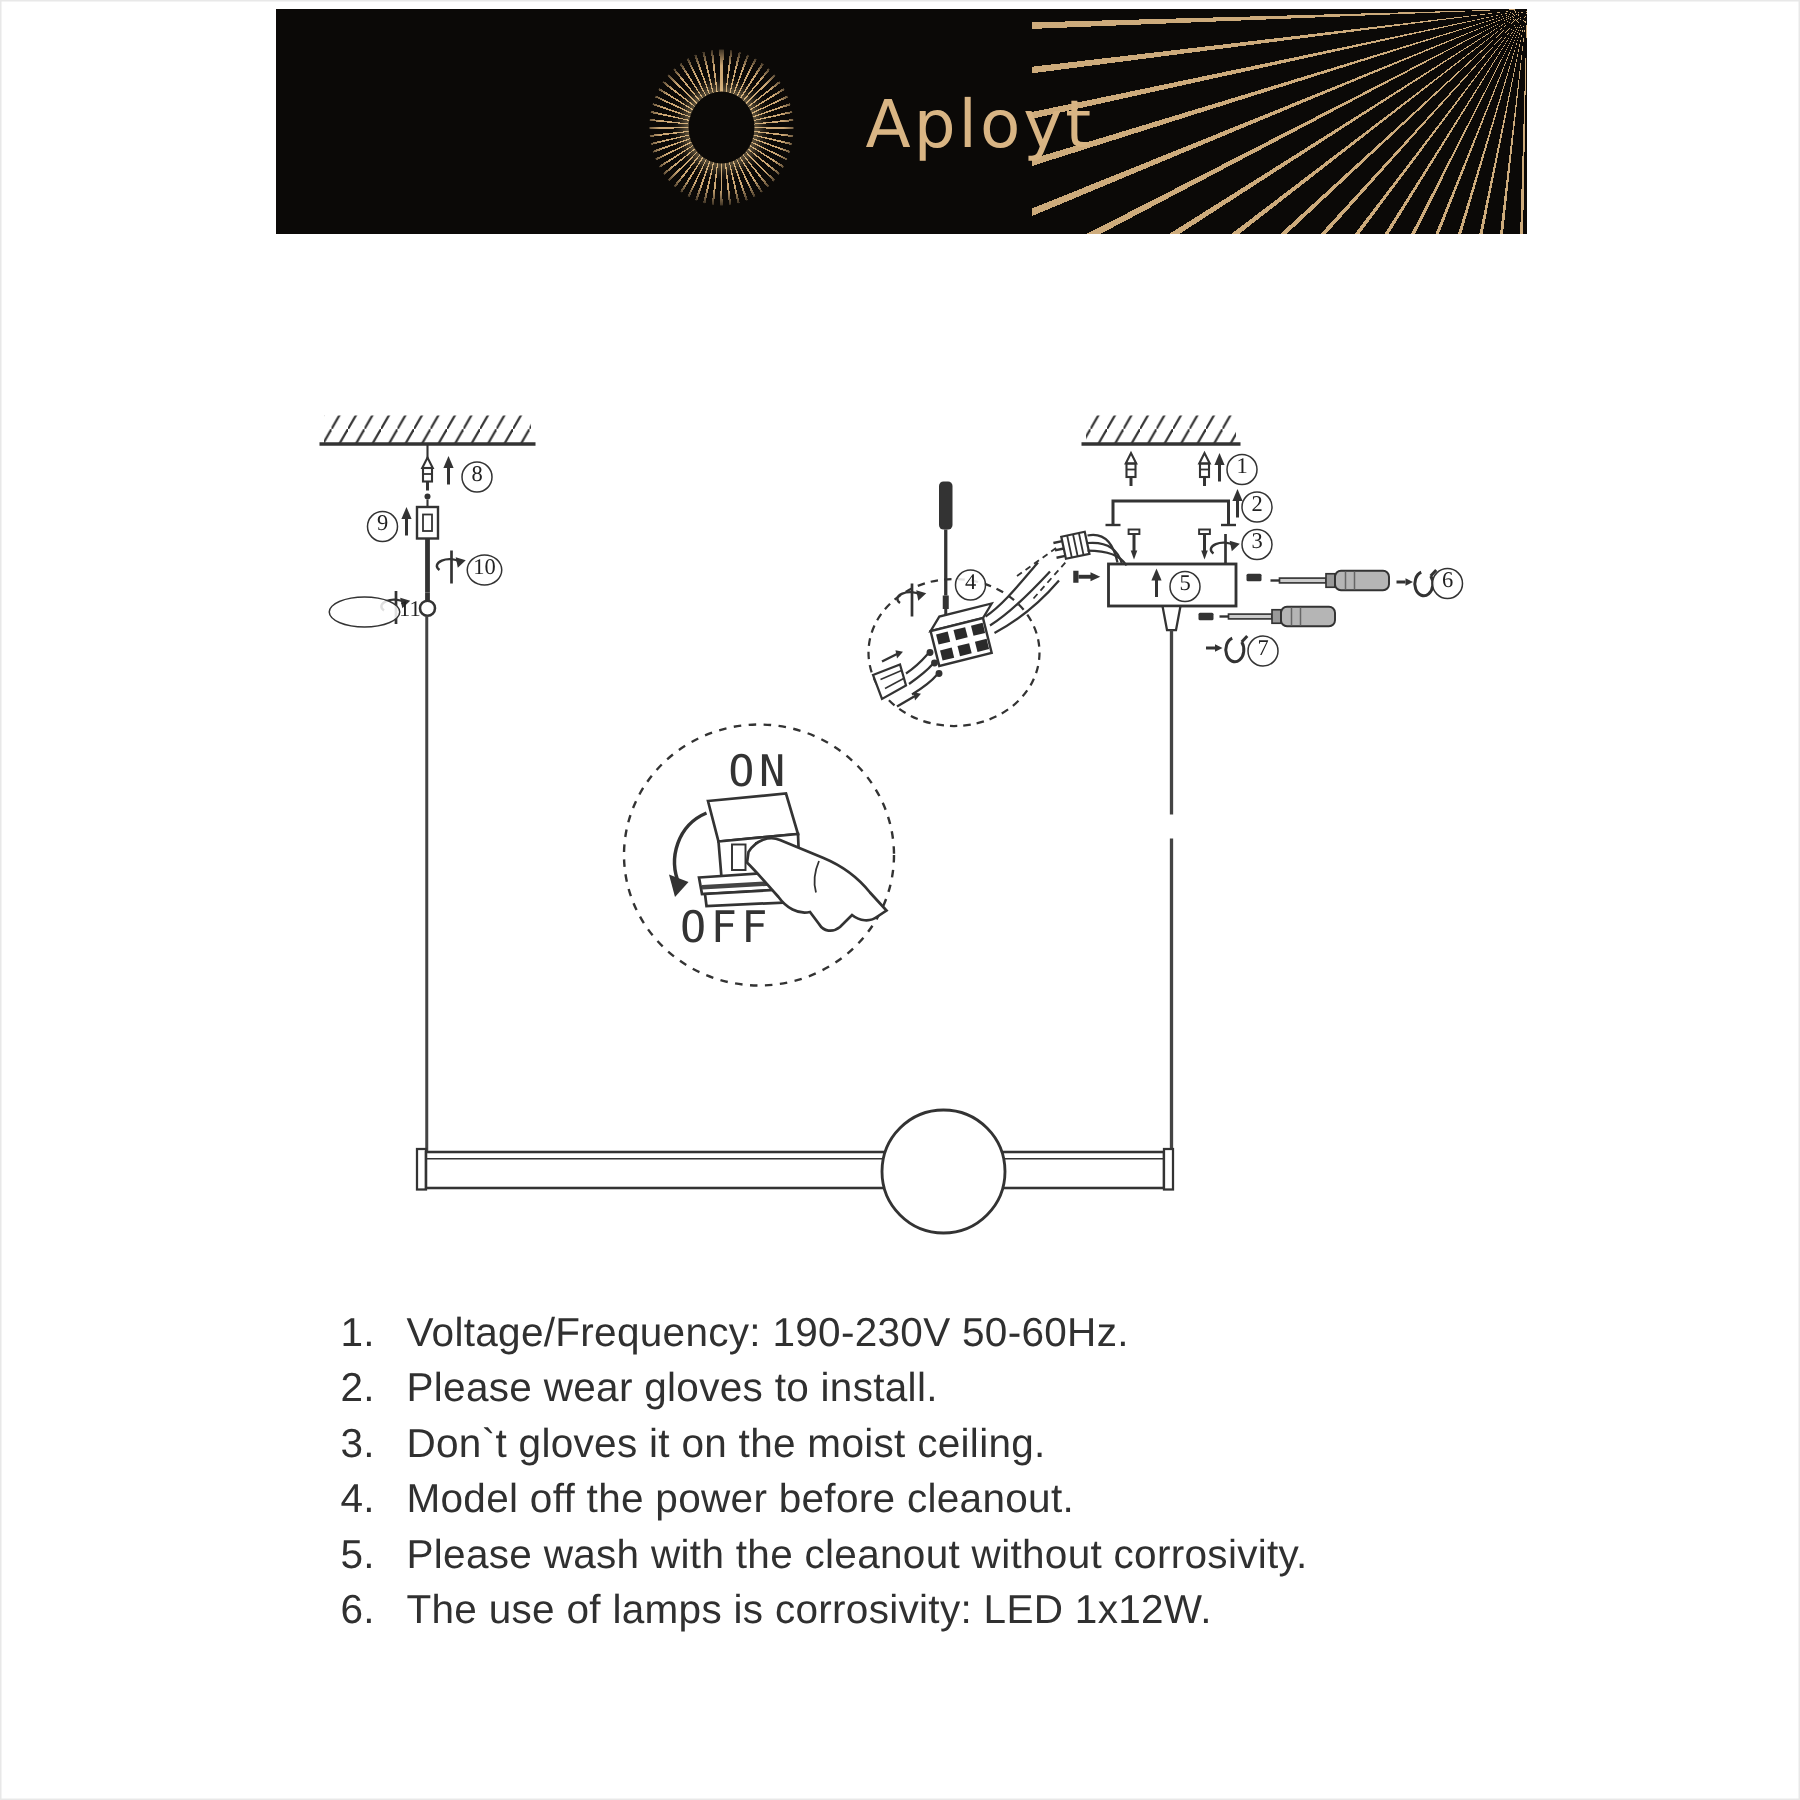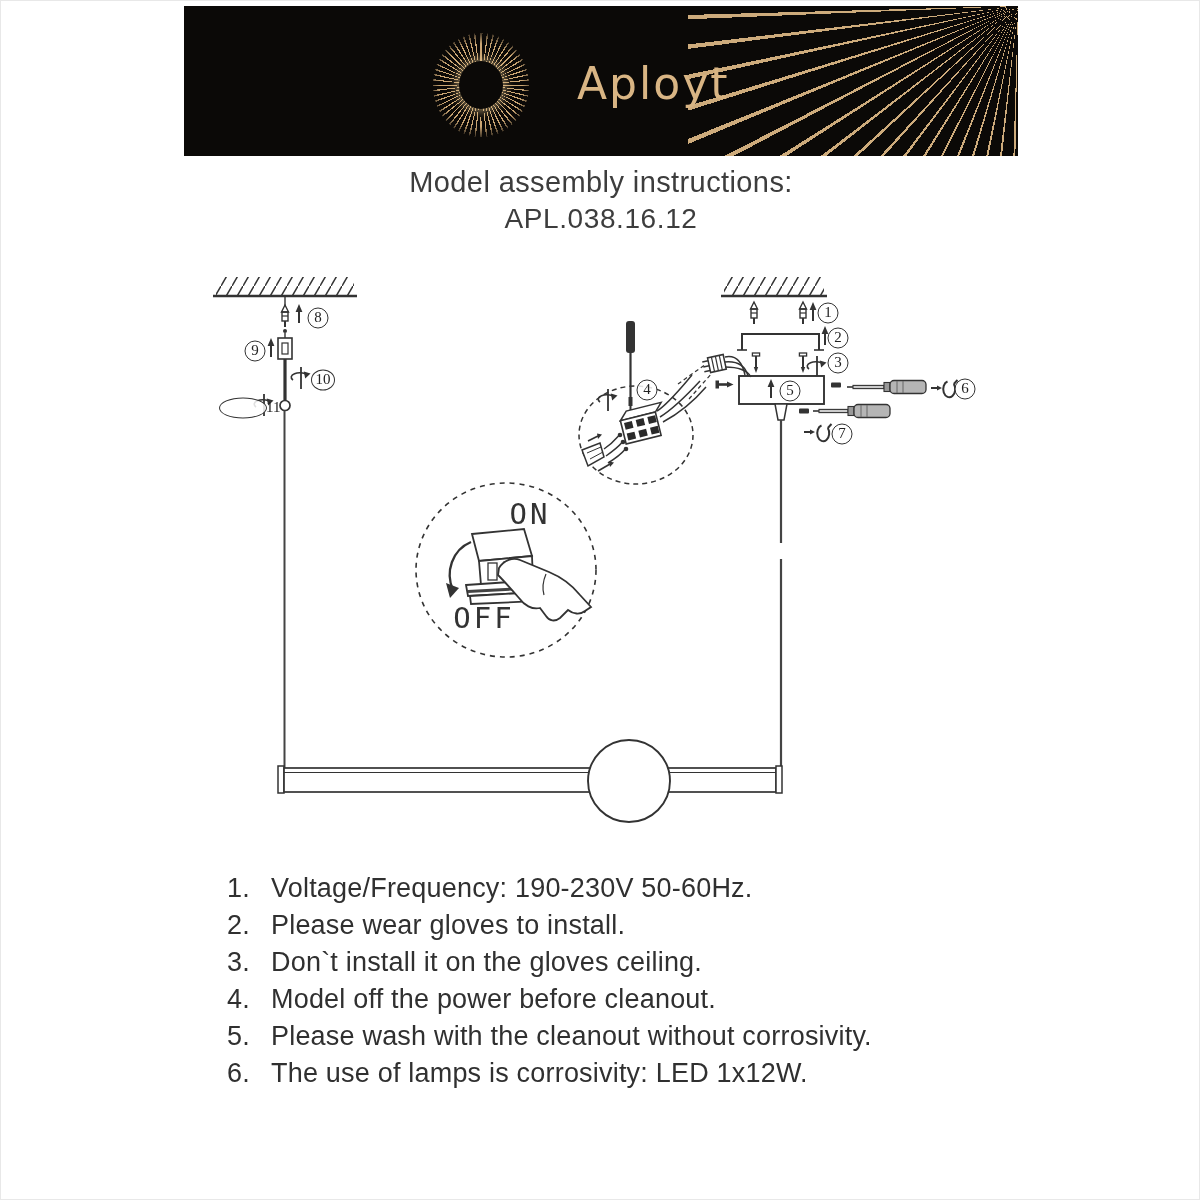--- a/index.html
+++ b/index.html
@@ -43,24 +43,20 @@
 <body>
 
 <div id="page">
 
   <div class="banner">
     <div class="logo"></div>
     <div class="brand">Aployt</div>
     <div class="rays"></div>
   </div>
 
-  <div class="title">
-    <div class="l1">Model assembly instructions:</div>
-    <div class="l2">APL.038.16.12</div>
-  </div>
 
   <svg width="1200" height="1200" viewBox="0 0 1200 1200">
     <defs>
       <pattern id="hatch" patternUnits="userSpaceOnUse" width="11" height="19">
         <line x1="0" y1="19" x2="11" y2="0" stroke="#333" stroke-width="1.5"></line>
       </pattern>
       <g id="arrow-up">
         <line x1="0" y1="17" x2="0" y2="4" stroke="#333" stroke-width="2"></line>
         <polygon points="-3.4,6 3.4,6 0,-2" fill="#333"></polygon>
       </g>
@@ -252,35 +248,35 @@
   <span class="part-label" style="left:837px;top:362px;">3</span>
   <span class="part-label" style="left:646px;top:389px;">4</span>
   <span class="part-label" style="left:789px;top:390px;">5</span>
   <span class="part-label" style="left:964px;top:388px;">6</span>
   <span class="part-label" style="left:841px;top:433px;">7</span>
   <span class="part-label" style="left:317px;top:317px;">8</span>
   <span class="part-label" style="left:254px;top:350px;">9</span>
   <span class="part-label wide" style="left:322px;top:379px;">10</span>
   <span class="part-label wide" style="left:242px;top:407px;padding-left:46px;">11</span>
 
-  <span class="sw-text" style="left:529px;top:513px;">ON</span>
+  <span class="sw-text" style="left:505px;top:513px;">ON</span>
   <span class="sw-text" style="left:483px;top:617px;">OFF</span>
 
   <div class="list">
     <div class="row">
       <span class="num">1.</span>
       <span class="txt">Voltage/Frequency: 190-230V 50-60Hz.</span>
     </div>
     <div class="row">
       <span class="num">2.</span>
       <span class="txt">Please wear gloves to install.</span>
     </div>
     <div class="row">
       <span class="num">3.</span>
-      <span class="txt">Don`t install it on the gloves ceiling.</span>
+      <span class="txt">Don`t gloves it on the moist ceiling.</span>
     </div>
     <div class="row">
       <span class="num">4.</span>
       <span class="txt">Model off the power before cleanout.</span>
     </div>
     <div class="row">
       <span class="num">5.</span>
       <span class="txt">Please wash with the cleanout without corrosivity.</span>
     </div>
     <div class="row">

